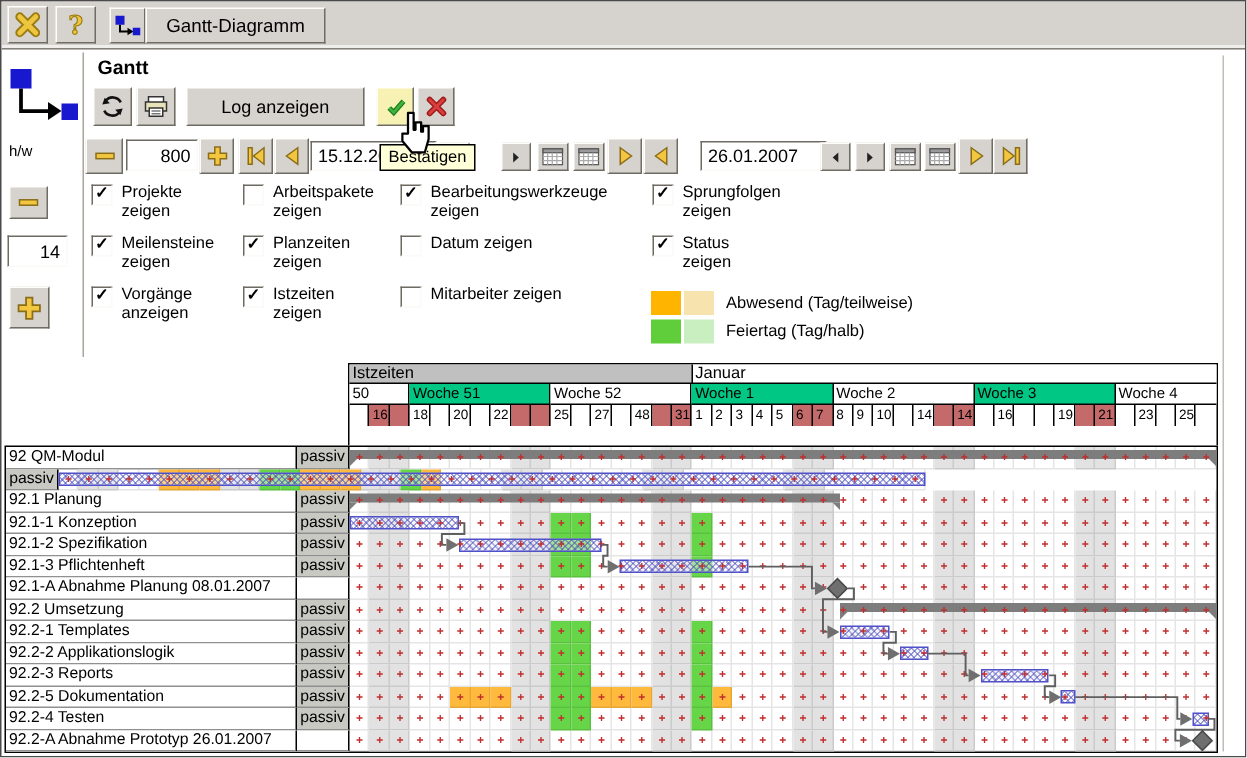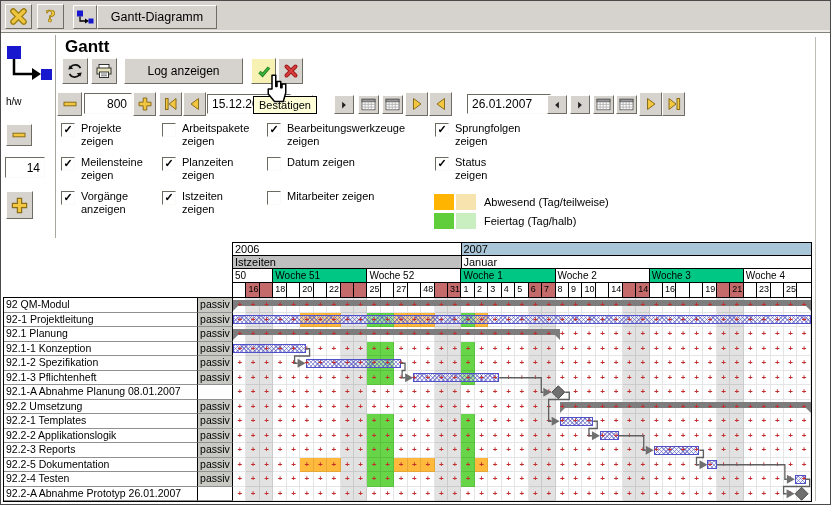--- a/index.html
+++ b/index.html
@@ -10,21 +10,21 @@
         border-bottom:1px solid #83817a;box-shadow:inset 0 -2px 0 #efeeea;}
   .btn{position:absolute;display:flex;align-items:center;justify-content:center;
        background:#d6d3ce;border:1px solid;border-color:#fffefb #6f6c64 #6f6c64 #fffefb;
        box-sizing:border-box;padding:0;cursor:default;}
   .btn.hl{background:#f7f2b4;}
   .flat{position:absolute;display:flex;align-items:center;justify-content:center;
         background:#d6d3ce;border:1px solid;border-color:#fffefb #6f6c64 #6f6c64 #fffefb;box-sizing:border-box;}
   .inp{position:absolute;border:1px solid;border-color:#6d6a62 #fbfaf7 #fbfaf7 #6d6a62;
        background:#fff;font-family:"Liberation Sans",sans-serif;font-size:12px;box-sizing:border-box;padding:0 4px;}
   .r{text-align:right;}
-  .title{position:absolute;font-size:17px;font-weight:bold;}
+  .title{position:absolute;font-size:13px;font-weight:bold;}
   .lbl{position:absolute;font-size:10px;}
   .vdiv{position:absolute;width:1px;background:#a8a59e;}
   .rline{position:absolute;width:1px;background:#c0bdb6;}
   
   .ogrid{position:absolute;left:60px;top:121px;width:566px;display:grid;
          grid-template-columns:101px 105px 168px auto;grid-auto-rows:minmax(34px,auto);}
   .opt{display:flex;align-items:flex-start;gap:6px;font-size:11px;}
   .cbx{width:12px;height:12px;flex:none;margin-top:1px;background:#fff;border:1px solid;
        border-color:#6d6a62 #fbfaf7 #fbfaf7 #6d6a62;font-size:11px;line-height:11px;text-align:center;font-weight:bold;}
   .olb{display:flex;flex-direction:column;line-height:13px;}
@@ -339,24 +339,20 @@
       </div>
       <div class="lrow">
         <span class="sw" style="background: rgb(95, 206, 58);"></span>
         <span class="sw" style="background: rgb(201, 238, 192);"></span>
         <span class="lb2">Feiertag (Tag/halb)</span>
       </div>
     </div>
 
   <div class="gantt">
     <div class="thead">
-      <div class="hrow yrow">
-          <div class="hc" style="width: 39.5349%; background: rgb(255, 255, 255);">2006</div>
-          <div class="hc" style="width: 60.4651%; background: rgb(169, 198, 216);">2007</div>
-        </div>
       <div class="hrow mrow">
           <div class="hc" style="width: 39.5349%; background: rgb(192, 192, 192);">Istzeiten</div>
           <div class="hc" style="width: 60.4651%; background: rgb(255, 255, 255);">Januar</div>
         </div>
       <div class="hrow wrow">
           <div class="hc" style="width: 6.97674%; background: rgb(255, 255, 255);">50</div>
           <div class="hc" style="width: 16.2791%; background: rgb(0, 200, 132);">Woche 51</div>
           <div class="hc" style="width: 16.2791%; background: rgb(255, 255, 255);">Woche 52</div>
           <div class="hc" style="width: 16.2791%; background: rgb(0, 200, 132);">Woche 1</div>
           <div class="hc" style="width: 16.2791%; background: rgb(255, 255, 255);">Woche 2</div>
@@ -501,21 +497,20 @@
               <span class="mk">+</span>
               <span class="mk">+</span>
               <span class="mk">+</span>
               <span class="mk">+</span>
               <span class="mk">+</span>
               <span class="mk">+</span>
             </div>
           </div>
         </div>
         <div class="trow">
-          <div class="lcell">92-1 Projektleitung</div>
           <div class="scell filled">passiv</div>
           <div class="ccell">
             <div class="cells">
               <div class="dc"></div>
               <div class="dc" style="background: rgb(226, 226, 226);"></div>
               <div class="dc" style="background: rgb(226, 226, 226);"></div>
               <div class="dc"></div>
               <div class="dc"></div>
               <div class="dc" style="background: rgb(255, 186, 61);"></div>
               <div class="dc" style="background: rgb(255, 186, 61);"></div>

